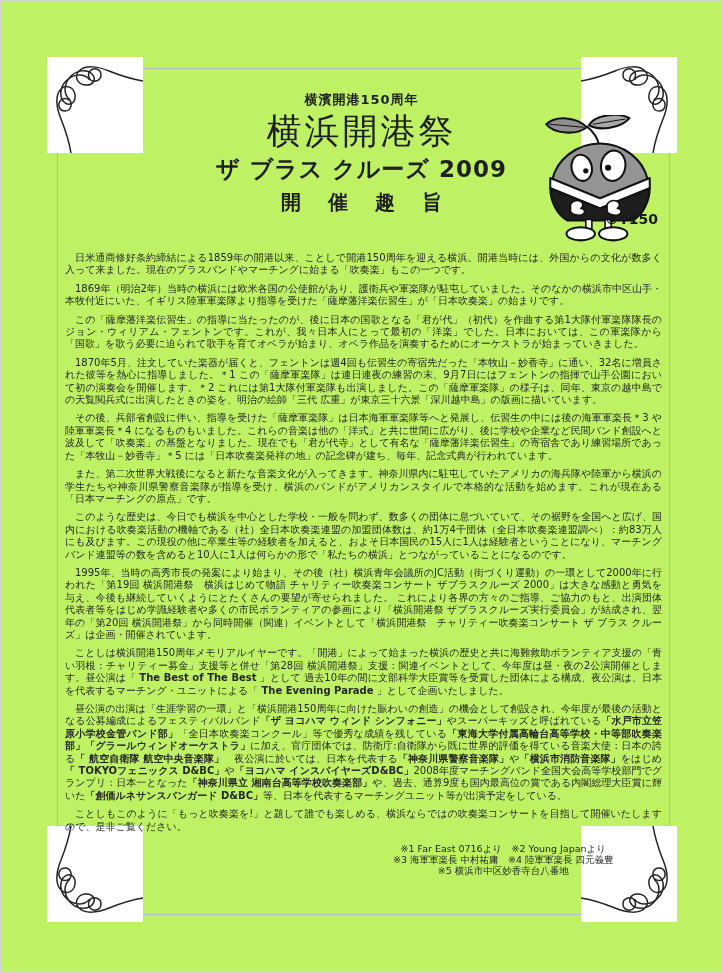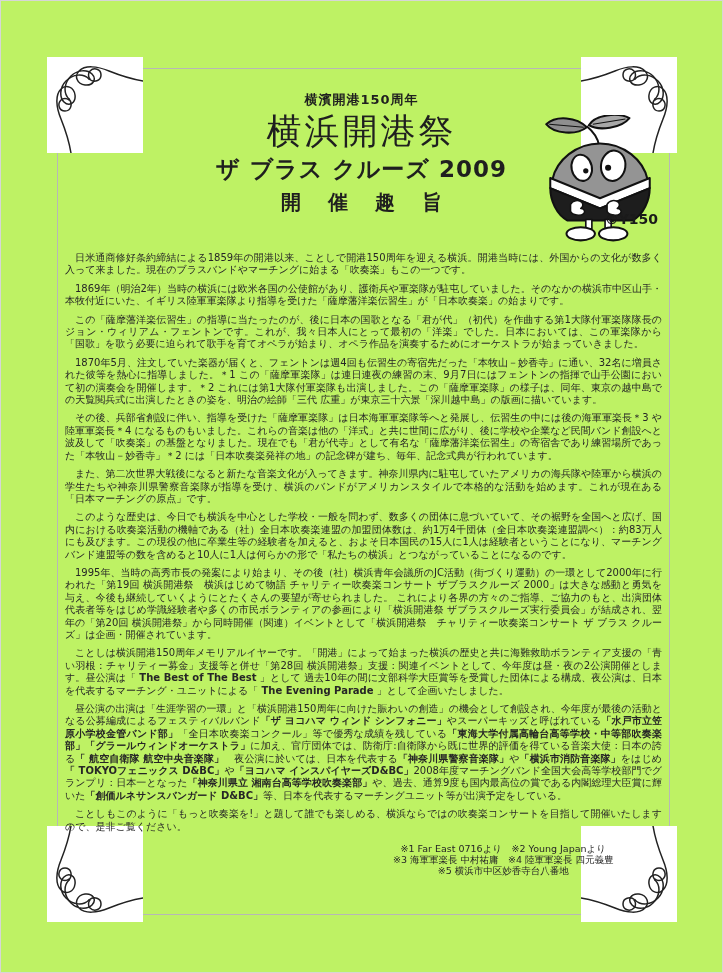--- a/index.html
+++ b/index.html
@@ -125,21 +125,21 @@
       </g>
     </svg>
     <span class="mascot-credit">©Y150</span>
   </div>
 
   <div class="body-text">
       <p class="para indent"><span>日米通商修好条約締結による1859年の開港以来、ことしで開港150周年を迎える横浜。開港当時には、外国からの文化が数多く入って来ました。現在のブラスバンドやマーチングに始まる「吹奏楽」もこの一つです。</span></p>
       <p class="para indent"><span>1869年（明治2年）当時の横浜には欧米各国の公使館があり、護衛兵や軍楽隊が駐屯していました。そのなかの横浜市中区山手・本牧付近にいた、イギリス陸軍軍楽隊より指導を受けた「薩摩藩洋楽伝習生」が「日本吹奏楽」の始まりです。</span></p>
       <p class="para indent"><span>この「薩摩藩洋楽伝習生」の指導に当たったのが、後に日本の国歌となる「君が代」（初代）を作曲する第1大隊付軍楽隊隊長のジョン・ウィリアム・フェントンです。これが、我々日本人にとって最初の「洋楽」でした。日本においては、この軍楽隊から「国歌」を歌う必要に迫られて歌手を育てオペラが始まり、オペラ作品を演奏するためにオーケストラが始まっていきました。</span></p>
       <p class="para indent"><span>1870年5月、注文していた楽器が届くと、フェントンは週4回も伝習生の寄宿先だった「本牧山－妙香寺」に通い、32名に増員された彼等を熱心に指導しました。＊1 この「薩摩軍楽隊」は連日連夜の練習の末、9月7日にはフェントンの指揮で山手公園において初の演奏会を開催します。＊2 これには第1大隊付軍楽隊も出演しました。この「薩摩軍楽隊」の様子は、同年、東京の越中島での天覧閲兵式に出演したときの姿を、明治の絵師「三代 広重」が東京三十六景「深川越中島」の版画に描いています。</span></p>
-      <p class="para indent"><span>その後、兵部省創設に伴い、指導を受けた「薩摩軍楽隊」は日本海軍軍楽隊等へと発展し、伝習生の中には後の海軍軍楽長＊3 や陸軍軍楽長＊4 になるものもいました。これらの音楽は他の「洋式」と共に世間に広がり、後に学校や企業など民間バンド創設へと波及して「吹奏楽」の基盤となりました。現在でも「君が代寺」として有名な「薩摩藩洋楽伝習生」の寄宿舎であり練習場所であった「本牧山－妙香寺」＊2 には「日本吹奏楽発祥の地」の記念碑が建ち、毎年、記念式典が行われています。</span></p>
+      <p class="para indent"><span>その後、兵部省創設に伴い、指導を受けた「薩摩軍楽隊」は日本海軍軍楽隊等へと発展し、伝習生の中には後の海軍軍楽長＊3 や陸軍軍楽長＊4 になるものもいました。これらの音楽は他の「洋式」と共に世間に広がり、後に学校や企業など民間バンド創設へと波及して「吹奏楽」の基盤となりました。現在でも「君が代寺」として有名な「薩摩藩洋楽伝習生」の寄宿舎であり練習場所であった「本牧山－妙香寺」＊5 には「日本吹奏楽発祥の地」の記念碑が建ち、毎年、記念式典が行われています。</span></p>
       <p class="para indent"><span>また、第二次世界大戦後になると新たな音楽文化が入ってきます。神奈川県内に駐屯していたアメリカの海兵隊や陸軍から横浜の学生たちや神奈川県警察音楽隊が指導を受け、横浜のバンドがアメリカンスタイルで本格的な活動を始めます。これが現在ある「日本マーチングの原点」です。</span></p>
       <p class="para indent"><span>このような歴史は、今日でも横浜を中心とした学校・一般を問わず、数多くの団体に息づいていて、その裾野を全国へと広げ、国内における吹奏楽活動の機軸である（社）全日本吹奏楽連盟の加盟団体数は、約1万4千団体（全日本吹奏楽連盟調べ）：約83万人にも及びます。この現役の他に卒業生等の経験者を加えると、およそ日本国民の15人に1人は経験者ということになり、マーチングバンド連盟等の数を含めると10人に1人は何らかの形で「私たちの横浜」とつながっていることになるのです。</span></p>
       <p class="para indent"><span>1995年、当時の高秀市長の発案により始まり、その後（社）横浜青年会議所のJC活動（街づくり運動）の一環として2000年に行われた「第19回 横浜開港祭　横浜はじめて物語 チャリティー吹奏楽コンサート ザブラスクルーズ 2000」は大きな感動と勇気を与え、今後も継続していくようにとたくさんの要望が寄せられました。 これにより各界の方々のご指導、ご協力のもと、出演団体代表者等をはじめ学識経験者や多くの市民ボランティアの参画により「横浜開港祭 ザブラスクルーズ実行委員会」が結成され、翌年の「第20回 横浜開港祭」から同時開催（関連）イベントとして「横浜開港祭　チャリティー吹奏楽コンサート ザ ブラス クルーズ」は企画・開催されています。</span></p>
       <p class="para indent"><span>ことしは横浜開港150周年メモリアルイヤーです。「開港」によって始まった横浜の歴史と共に海難救助ボランティア支援の「青い羽根：チャリティー募金」支援等と併せ「第28回 横浜開港祭」支援：関連イベントとして、今年度は昼・夜の2公演開催とします。昼公演は「 </span><span class="b">The Best of The Best</span><span> 」として 過去10年の間に文部科学大臣賞等を受賞した団体による構成、夜公演は、日本を代表するマーチング・ユニットによる「 </span><span class="b">The Evening Parade</span><span> 」として企画いたしました。</span></p>
       <p class="para indent"><span>昼公演の出演は「生涯学習の一環」と「横浜開港150周年に向けた賑わいの創造」の機会として創設され、今年度が最後の活動となる公募編成によるフェスティバルバンド</span><span class="b">「ザ ヨコハマ ウィンド シンフォニー」</span><span>やスーパーキッズと呼ばれている</span><span class="b">「水戸市立笠原小学校金管バンド部」</span><span>「全日本吹奏楽コンクール」等で優秀な成績を残している</span><span class="b">「東海大学付属高輪台高等学校・中等部吹奏楽部」「グラールウィンドオーケストラ」</span><span>に加え、官庁団体では、防衛庁:自衛隊から既に世界的評価を得ている音楽大使：日本の誇る</span><span class="b">「 航空自衛隊 航空中央音楽隊」</span><span>　夜公演に於いては、日本を代表する</span><span class="b">「神奈川県警察音楽隊」</span><span>や</span><span class="b">「横浜市消防音楽隊」</span><span>をはじめ</span><span class="b">「 TOKYOフェニックス D&amp;BC」</span><span>や</span><span class="b">「ヨコハマ インスパイヤーズD&amp;BC」</span><span>2008年度マーチングバンド全国大会高等学校部門でグランプリ：日本一となった</span><span class="b">「神奈川県立 湘南台高等学校吹奏楽部」</span><span>や、過去、通算9度も国内最高位の賞である内閣総理大臣賞に輝いた</span><span class="b">「創価ルネサンスバンガード D&amp;BC」</span><span>等、日本を代表するマーチングユニット等が出演予定をしている。</span></p>
       <p class="para indent"><span>ことしもこのように「もっと吹奏楽を!」と題して誰でも楽しめる、横浜ならではの吹奏楽コンサートを目指して開催いたしますので、是非ご覧ください。</span></p>
     </div>
 
   <div class="footnotes"><div>※1 Far East 0716より　※2 Young Japanより</div><div>※3 海軍軍楽長 中村祐庸　※4 陸軍軍楽長 四元義豊</div><div>※5 横浜市中区妙香寺台八番地</div></div>
 

